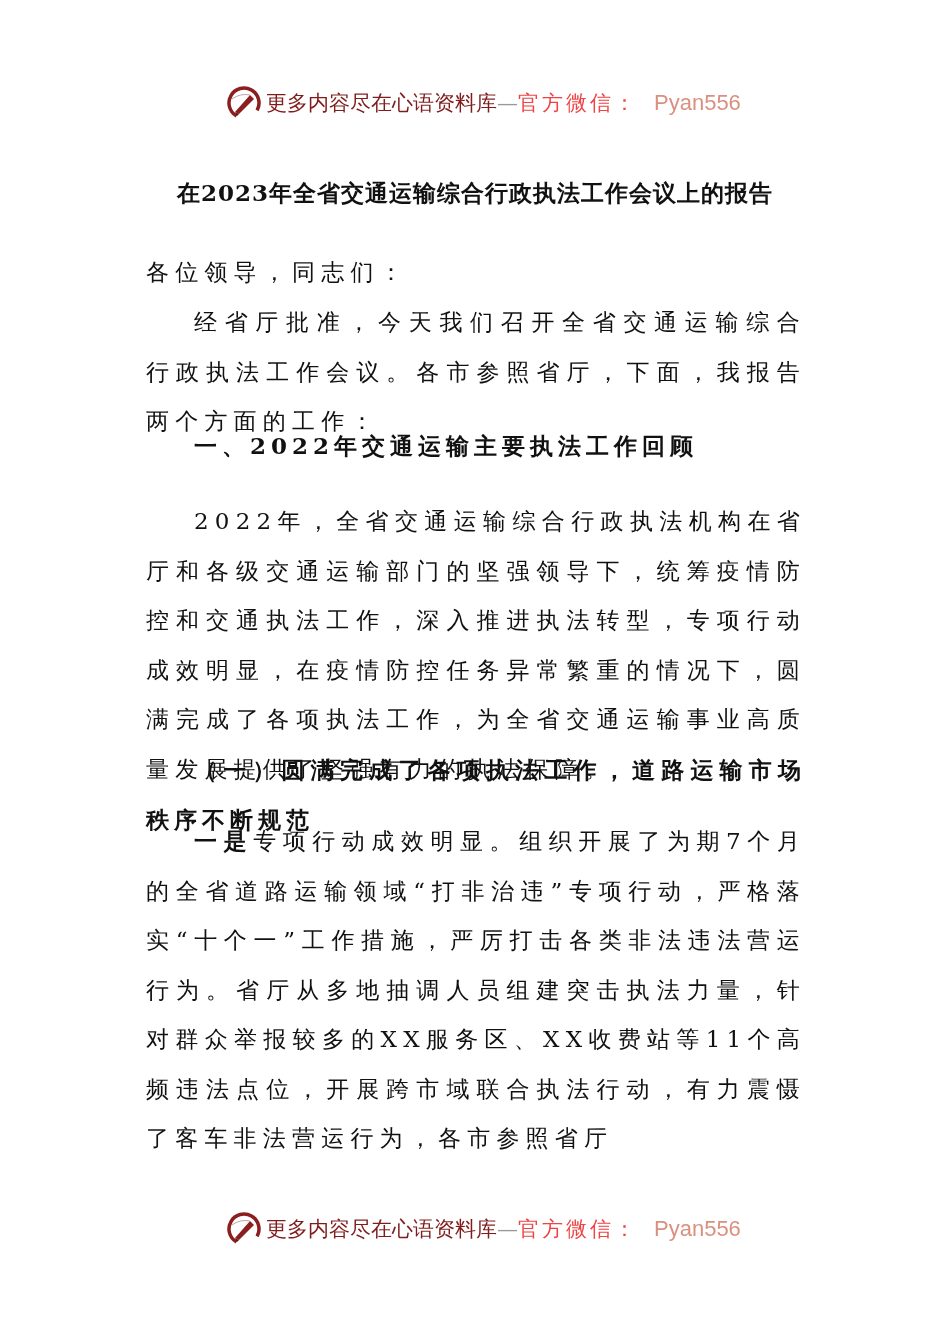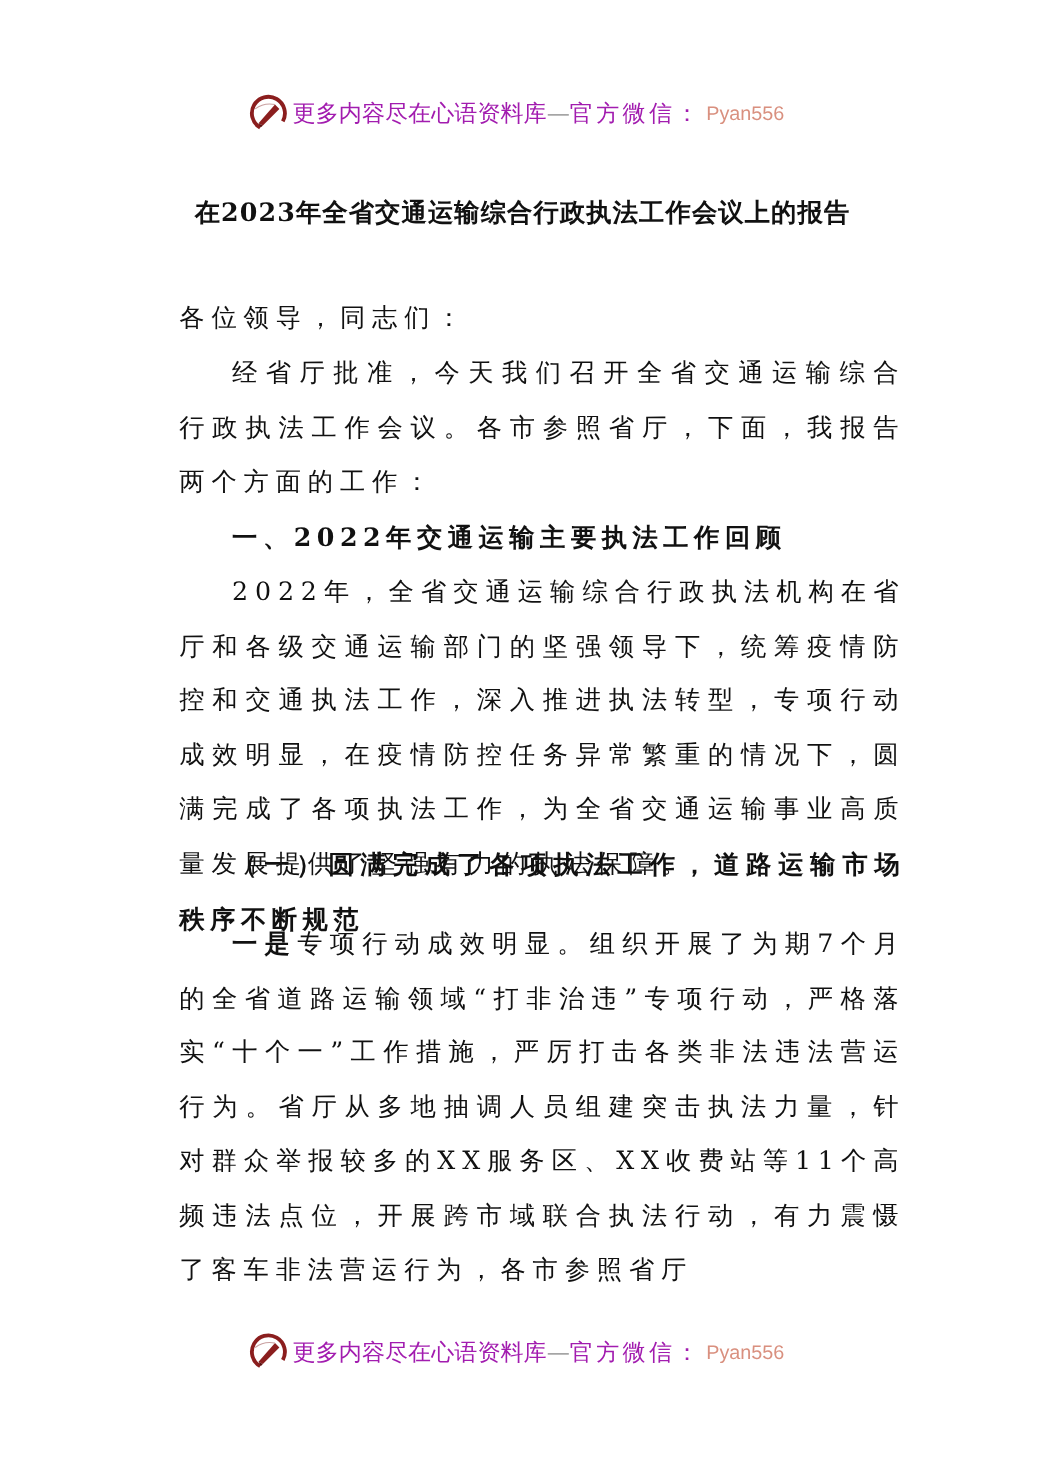--- a/index.html
+++ b/index.html
@@ -27,59 +27,59 @@
     .watermark.bottom { top: 1209px; }
     .wm-logo {
       width: 36px;
       height: 36px;
       margin-right: 4px;
       flex: none;
     }
     .wm-main {
       font-family: "DejaVu Serif", "Liberation Serif", serif;
       font-size: 21px;
-      color: #a21caf;
+      color: #7f1d1d;
       letter-spacing: 0px;
     }
     .wm-dash {
       font-size: 21px;
       color: #9a9a9a;
     }
     .wm-gray {
       font-family: "DejaVu Serif", "Liberation Serif", serif;
       font-size: 21px;
-      color: #a21caf;
+      color: #ef4444;
       letter-spacing: 3px;
     }
     .wm-id {
       font-family: "Liberation Sans", "DejaVu Sans", sans-serif;
-      font-size: 18px;
+      font-size: 22px;
       color: #d9907f;
-      margin-left: 4px;
+      margin-left: 16px;
     }
     .doc-title {
       position: absolute;
       top: 178px;
       left: 0;
       width: 950px;
       text-align: center;
       font-size: 23px;
       font-weight: bold;
       letter-spacing: 1px;
     }
     .para {
       position: absolute;
       left: 146px;
       width: 660px;
       font-size: 23px;
       line-height: 49.5px;
       letter-spacing: 6.2px;
       text-align: justify;
       text-align-last: left;
-      margin: 17px;
+      margin: 0;
     }
     .para.indent { text-indent: 48px; }
     .para.bold { font-weight: bold; letter-spacing: 5px; }
     .para b { font-weight: bold; }
   </style>
 </head>
 <body>
 
 <div class="watermark top">
   <svg class="wm-logo" viewBox="0 0 36 36">
@@ -93,21 +93,21 @@
   <span class="wm-gray">官方微信：</span>
   <span class="wm-id">Pyan556</span>
 </div>
 
 <div class="doc-title">在2023年全省交通运输综合行政执法工作会议上的报告</div>
 
 <p class="para" style="top:248px;">各位领导，同志们：</p>
 
 <p class="para indent" style="top:298px;">经省厅批准，今天我们召开全省交通运输综合行政执法工作会议。各市参照省厅，下面，我报告两个方面的工作：</p>
 
-<p class="para indent bold" style="top:447px;">一、2022年交通运输主要执法工作回顾</p>
+<p class="para indent bold" style="top:421px;">一、2022年交通运输主要执法工作回顾</p>
 
 <p class="para indent" style="top:497px;">2022年，全省交通运输综合行政执法机构在省厅和各级交通运输部门的坚强领导下，统筹疫情防控和交通执法工作，深入推进执法转型，专项行动成效明显，在疫情防控任务异常繁重的情况下，圆满完成了各项执法工作，为全省交通运输事业高质量发展提供了坚强有力的执法保障。</p>
 
 <p class="para indent bold" style="top:745px;">（一）圆满完成了各项执法工作，道路运输市场秩序不断规范</p>
 
 <p class="para indent" style="top:816px;"><b>一是</b><span>专项行动成效明显。组织开展了为期7个月的全省道路运输领域“打非治违”专项行动，严格落实“十个一”工作措施，严厉打击各类非法违法营运行为。省厅从多地抽调人员组建突击执法力量，针对群众举报较多的XX服务区、XX收费站等11个高频违法点位，开展跨市域联合执法行动，有力震慑了客车非法营运行为，各市参照省厅</span></p>
 
 <div class="watermark bottom">
   <svg class="wm-logo" viewBox="0 0 36 36">
     <circle cx="18" cy="18" r="15" fill="none" stroke="#8b1e1e" stroke-width="3.5" stroke-dasharray="70 25" transform="rotate(120 18 18)"></circle>

